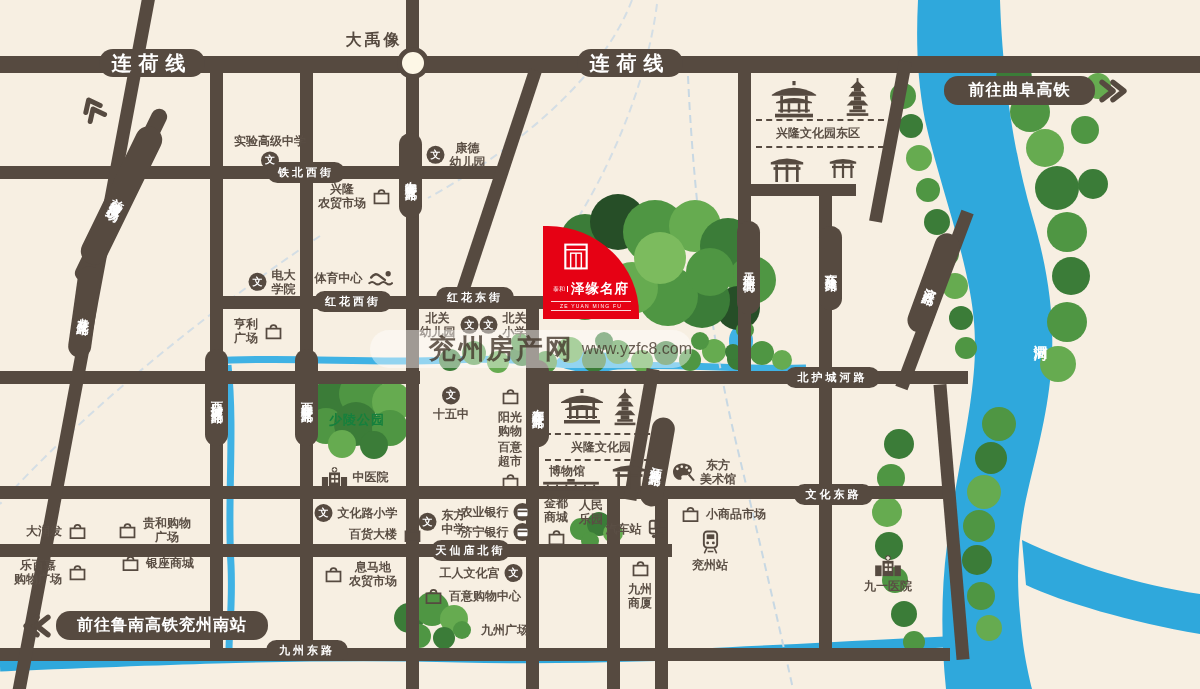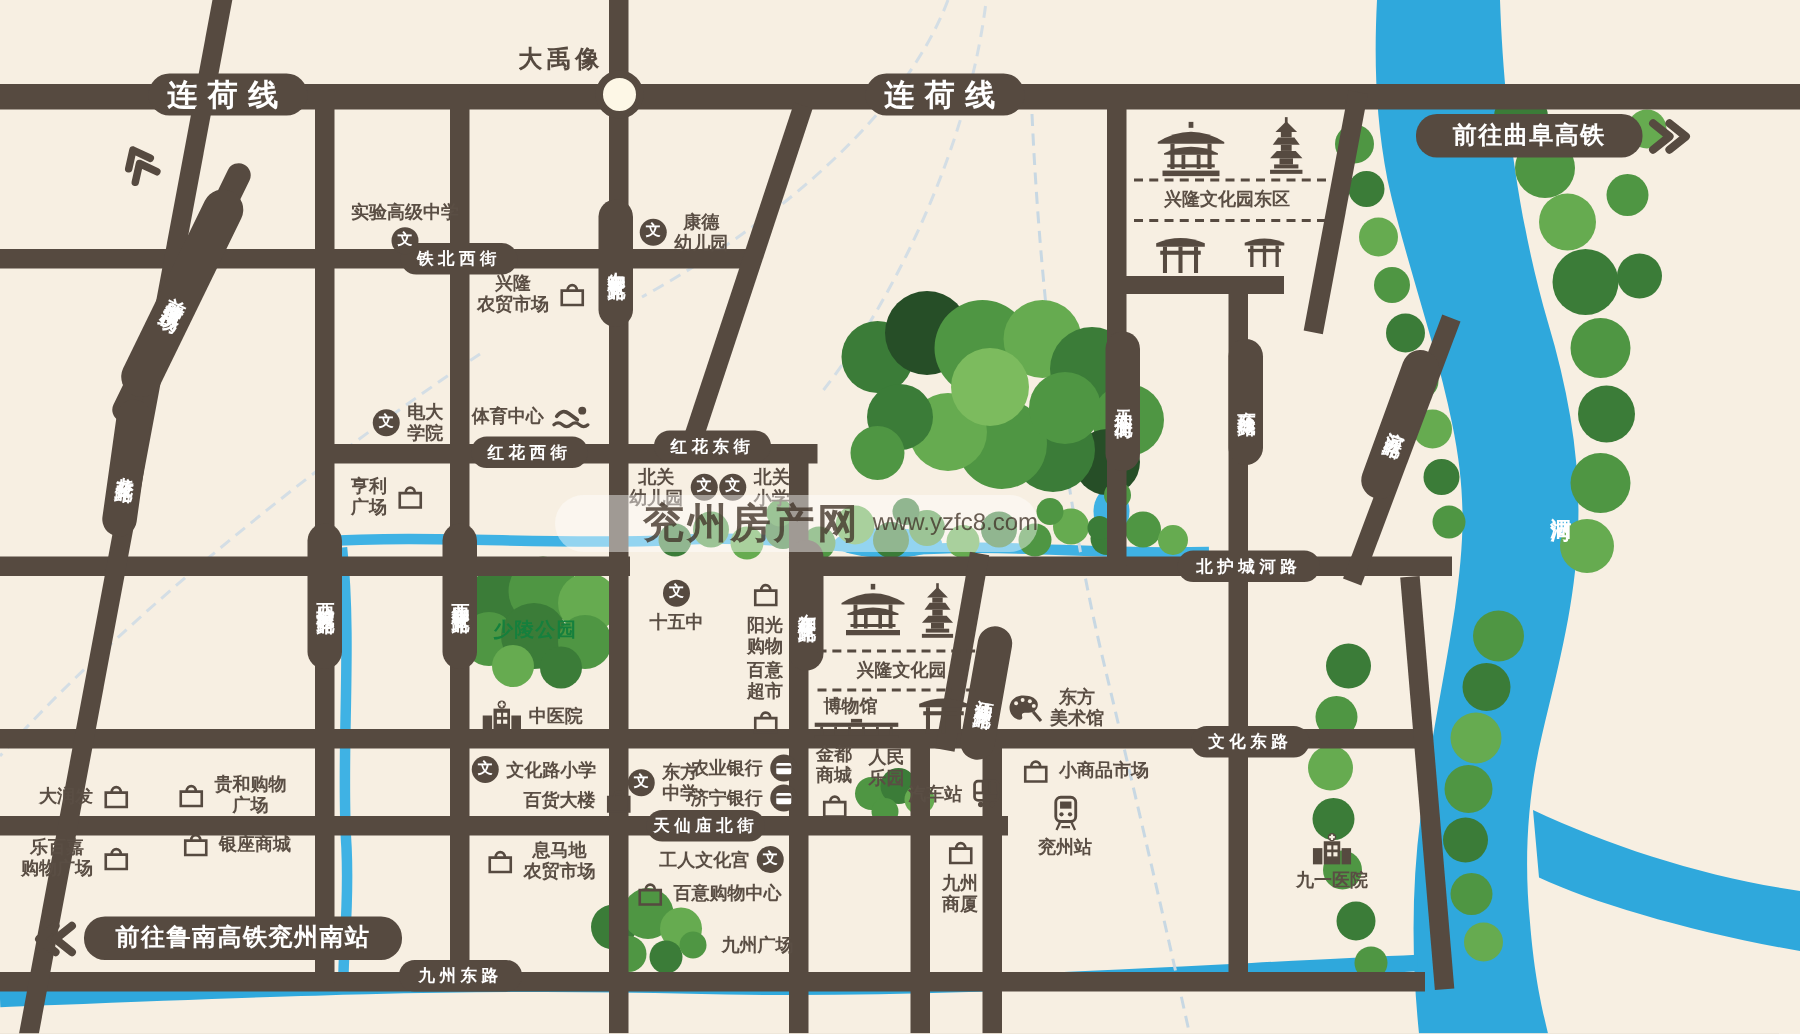--- a/index.html
+++ b/index.html
@@ -532,19 +532,29 @@
       </svg><span>东方
 美术馆</span></div>
   <div class="lm col" style="left:888px;top:574px;">
     <svg class="ic" width="26" height="22">
         <use href="#i-hospital"></use>
       </svg><span>九一医院</span></div>
 
   <div class="white-label" style="left:357px;top:420px;">少陵公园</div>
   <div class="v-river-label" style="left:1032px;top:334px;">泗河</div>
 
+  <div class="project">
+    <svg class="plogo ic" width="24" height="27" viewBox="0 0 18 20">
+        <use href="#i-doorlogo"></use>
+      </svg>
+    <div class="pname">
+      <span class="pprefix">泰和</span>
+      <span class="pmain">泽缘名府</span>
+    </div>
+    <div class="peng">ZE YUAN MING FU</div>
+  </div>
 
   <div class="wm">
     <span class="wm-site">兖州房产网</span>
     <span class="wm-url">www.yzfc8.com</span>
   </div>
 
 </div>
 
 </body></html>

